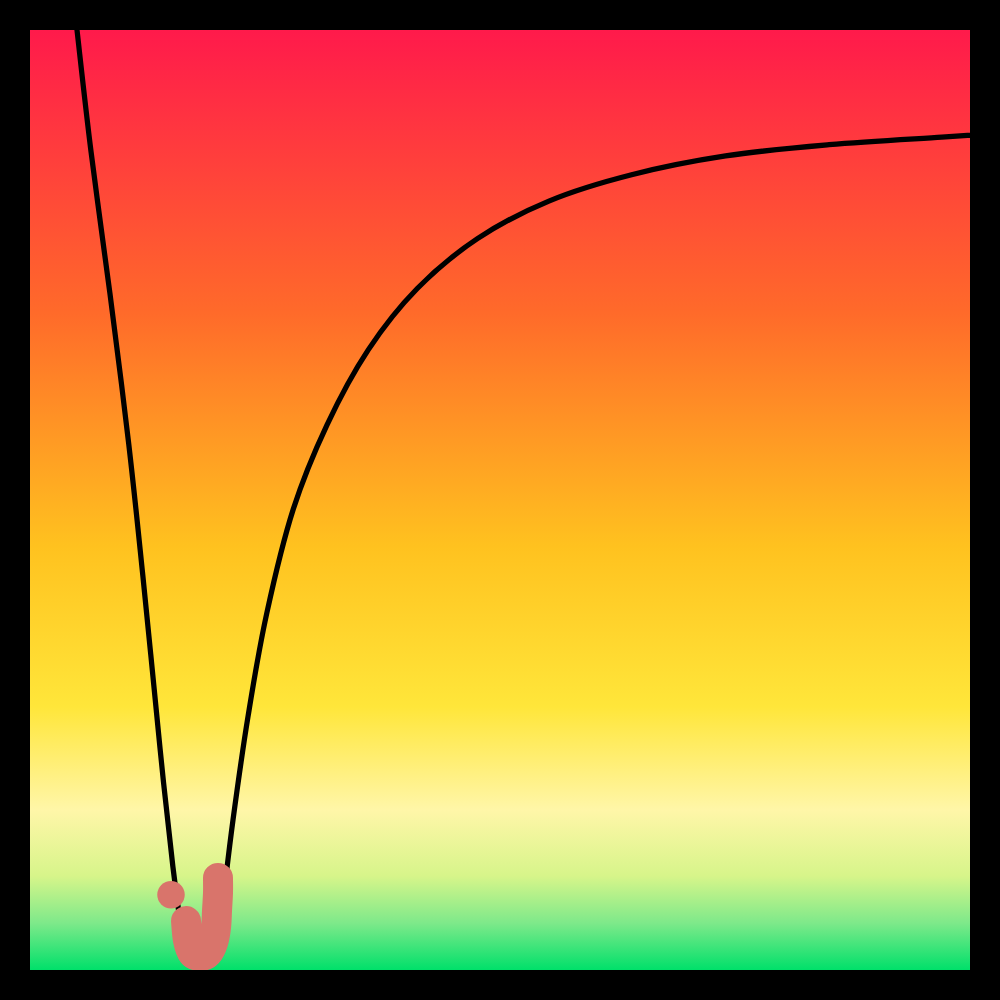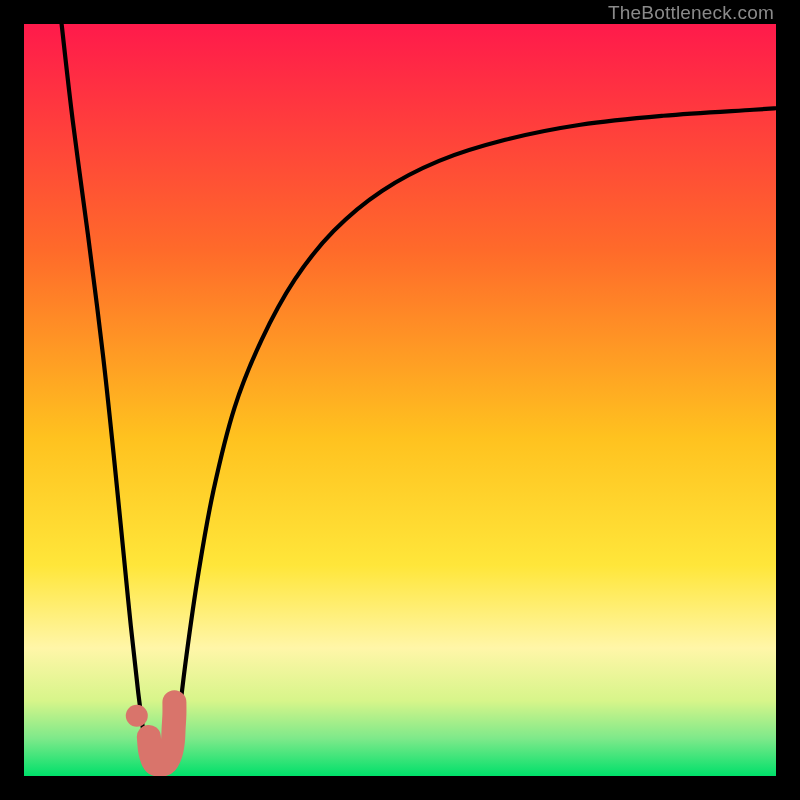--- a/index.html
+++ b/index.html
@@ -33,21 +33,20 @@
     letter-spacing: 0.2px;
     user-select: none;
   }
   svg { display: block; }
 </style>
 </head>
 <body>
 
 <div class="frame">
 
-  <div class="watermark">TheBottleneck.com</div>
 
   <div class="plot">
     <svg id="chart-svg" width="752" height="752" viewBox="0 0 752 752">
       <defs>
         <linearGradient id="bg-grad" x1="0" y1="0" x2="0" y2="1">
           <stop offset="0%" stop-color="#ff1a4b"></stop>
           <stop offset="30%" stop-color="#ff6a2a"></stop>
           <stop offset="55%" stop-color="#ffc21f"></stop>
           <stop offset="72%" stop-color="#ffe63a"></stop>
           <stop offset="83%" stop-color="#fff6a8"></stop>

